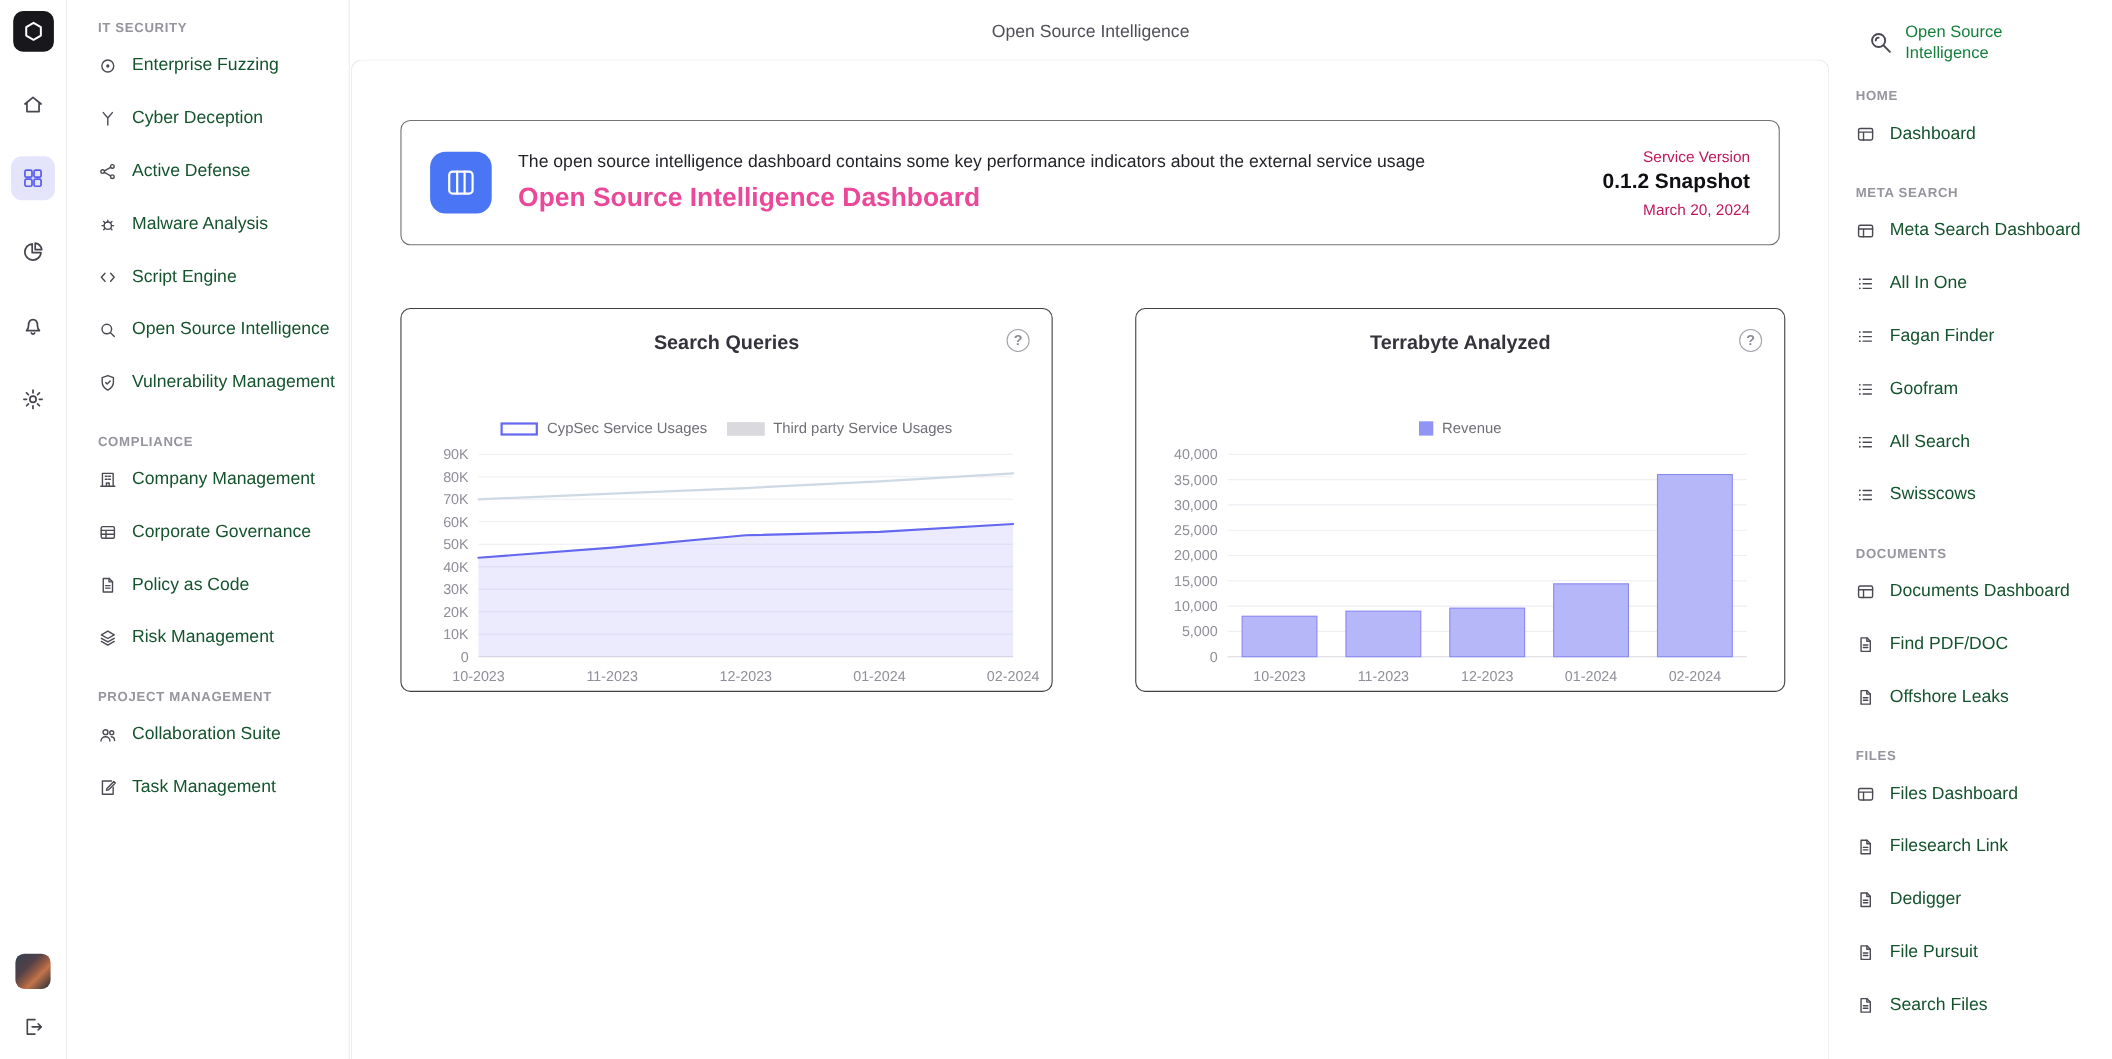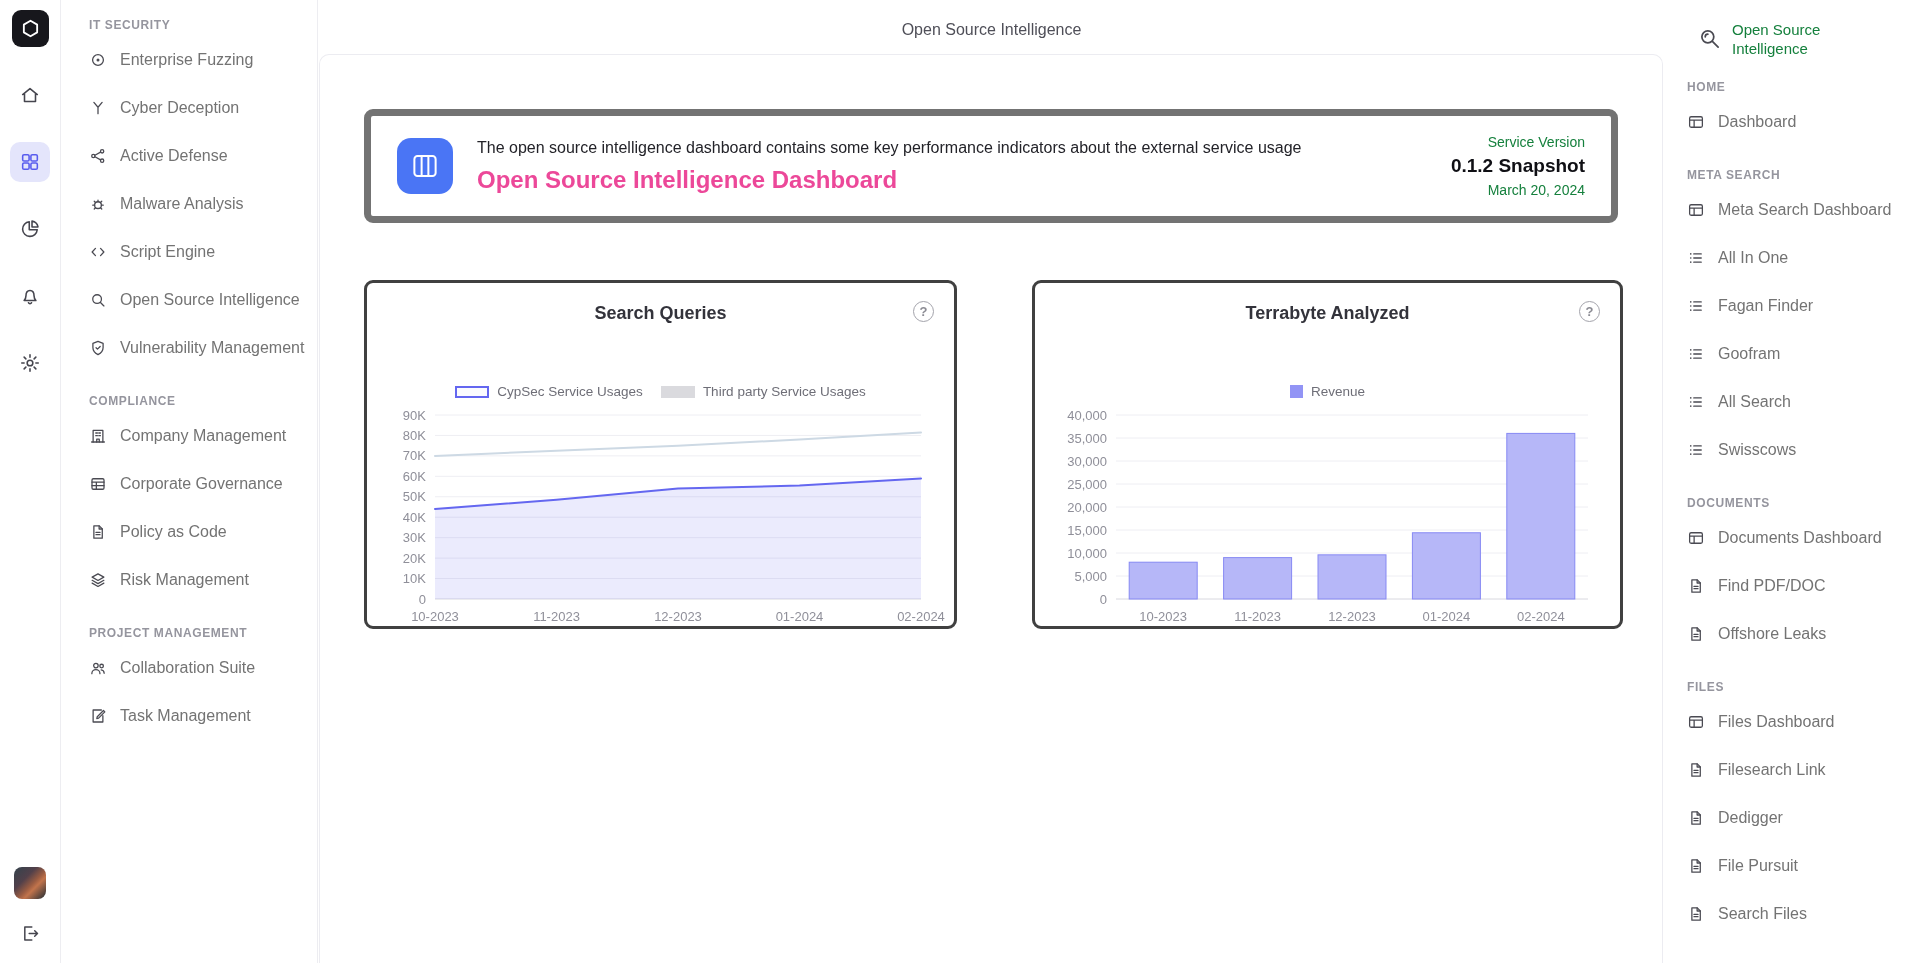--- a/index.html
+++ b/index.html
@@ -18,40 +18,40 @@
   .rail-spacer{flex:1}
   .avatar{width:32px;height:32px;border-radius:8px;margin-bottom:14px;cursor:pointer;
     background:linear-gradient(135deg,#33424c 0%,#51404a 35%,#9a5c42 55%,#c2744c 65%,#1f2b33 100%)}
   .rail-btn.logout{margin-bottom:0}
 
   
   .sidebar{position:absolute;left:61px;top:0;width:257px;height:963px;border-right:1px solid #ededf1;
     padding:18px 0 0 28px;background:#fff}
   .sb-header{font-size:12px;font-weight:700;letter-spacing:.6px;color:#95959e;margin:22px 0 4px}
   .sidebar > .sb-header:first-child{margin-top:0}
-  .sb-item{display:flex;align-items:center;height:48px;gap:13px;font-size:16px;color:#737373;cursor:pointer;white-space:nowrap}
+  .sb-item{display:flex;align-items:center;height:48px;gap:13px;font-size:16px;color:#14532d;cursor:pointer;white-space:nowrap}
   .sb-ic{display:flex;color:#4a4a52;flex:0 0 auto}
 
   
   .main-title{position:absolute;left:318px;top:21px;width:1347px;text-align:center;font-size:16px;color:#4f4f58}
   .panel{position:absolute;left:319px;top:54px;width:1344px;height:909px;background:#fff;
     border:1px solid #ececf1;border-bottom:none;border-radius:10px 10px 0 0}
 
-  .banner{position:absolute;left:44px;top:54px;width:1254px;height:114px;border:7px solid #737373;
+  .banner{position:absolute;left:44px;top:54px;width:1254px;height:114px;border:1px solid #737373;
     border-radius:9px;display:flex;align-items:center;padding:0 26px;gap:24px;background:#fff}
   .banner-icon{width:56px;height:56px;border-radius:14px;background:#4a75f5;color:#fff;
     display:flex;align-items:center;justify-content:center;flex:0 0 auto}
   .banner-text{display:flex;flex-direction:column;gap:9px}
   .banner-desc{font-size:16px;color:#232329}
   .banner-title{font-size:24px;font-weight:700;color:#ec4899}
   .banner-right{margin-left:auto;text-align:right;display:flex;flex-direction:column;gap:5px}
-  .sv-label,.sv-date{font-size:14px;color:#15803d}
+  .sv-label,.sv-date{font-size:14px;color:#be185d}
   .sv-version{font-size:19px;font-weight:700;color:#0f0f14}
 
-  .chart-card{position:absolute;top:225px;height:349px;border:3px solid #404040;border-radius:9px;background:#fff}
+  .chart-card{position:absolute;top:225px;height:349px;border:1px solid #404040;border-radius:9px;background:#fff}
   .chart-title{text-align:center;margin-top:20px;font-size:18px;font-weight:600;color:#33333b}
   .help{position:absolute;top:18px;right:20px;width:21px;height:21px;border-radius:50%;
     border:1.6px solid #a3a3ab;color:#8b8b93;background:#fff;font-size:13px;font-weight:700;
     display:flex;align-items:center;justify-content:center;cursor:pointer}
   .legend{display:flex;justify-content:center;align-items:center;gap:18px;margin-top:60px;
     font-size:13.5px;color:#6e6e77}
   .lg-item{display:flex;align-items:center;gap:8px}
   .lg-box{display:inline-block}
   .chart-wrap svg{display:block;margin:8px auto 0}
   .tick{font-size:13px;fill:#8f8f99;font-family:"Liberation Sans",sans-serif}

